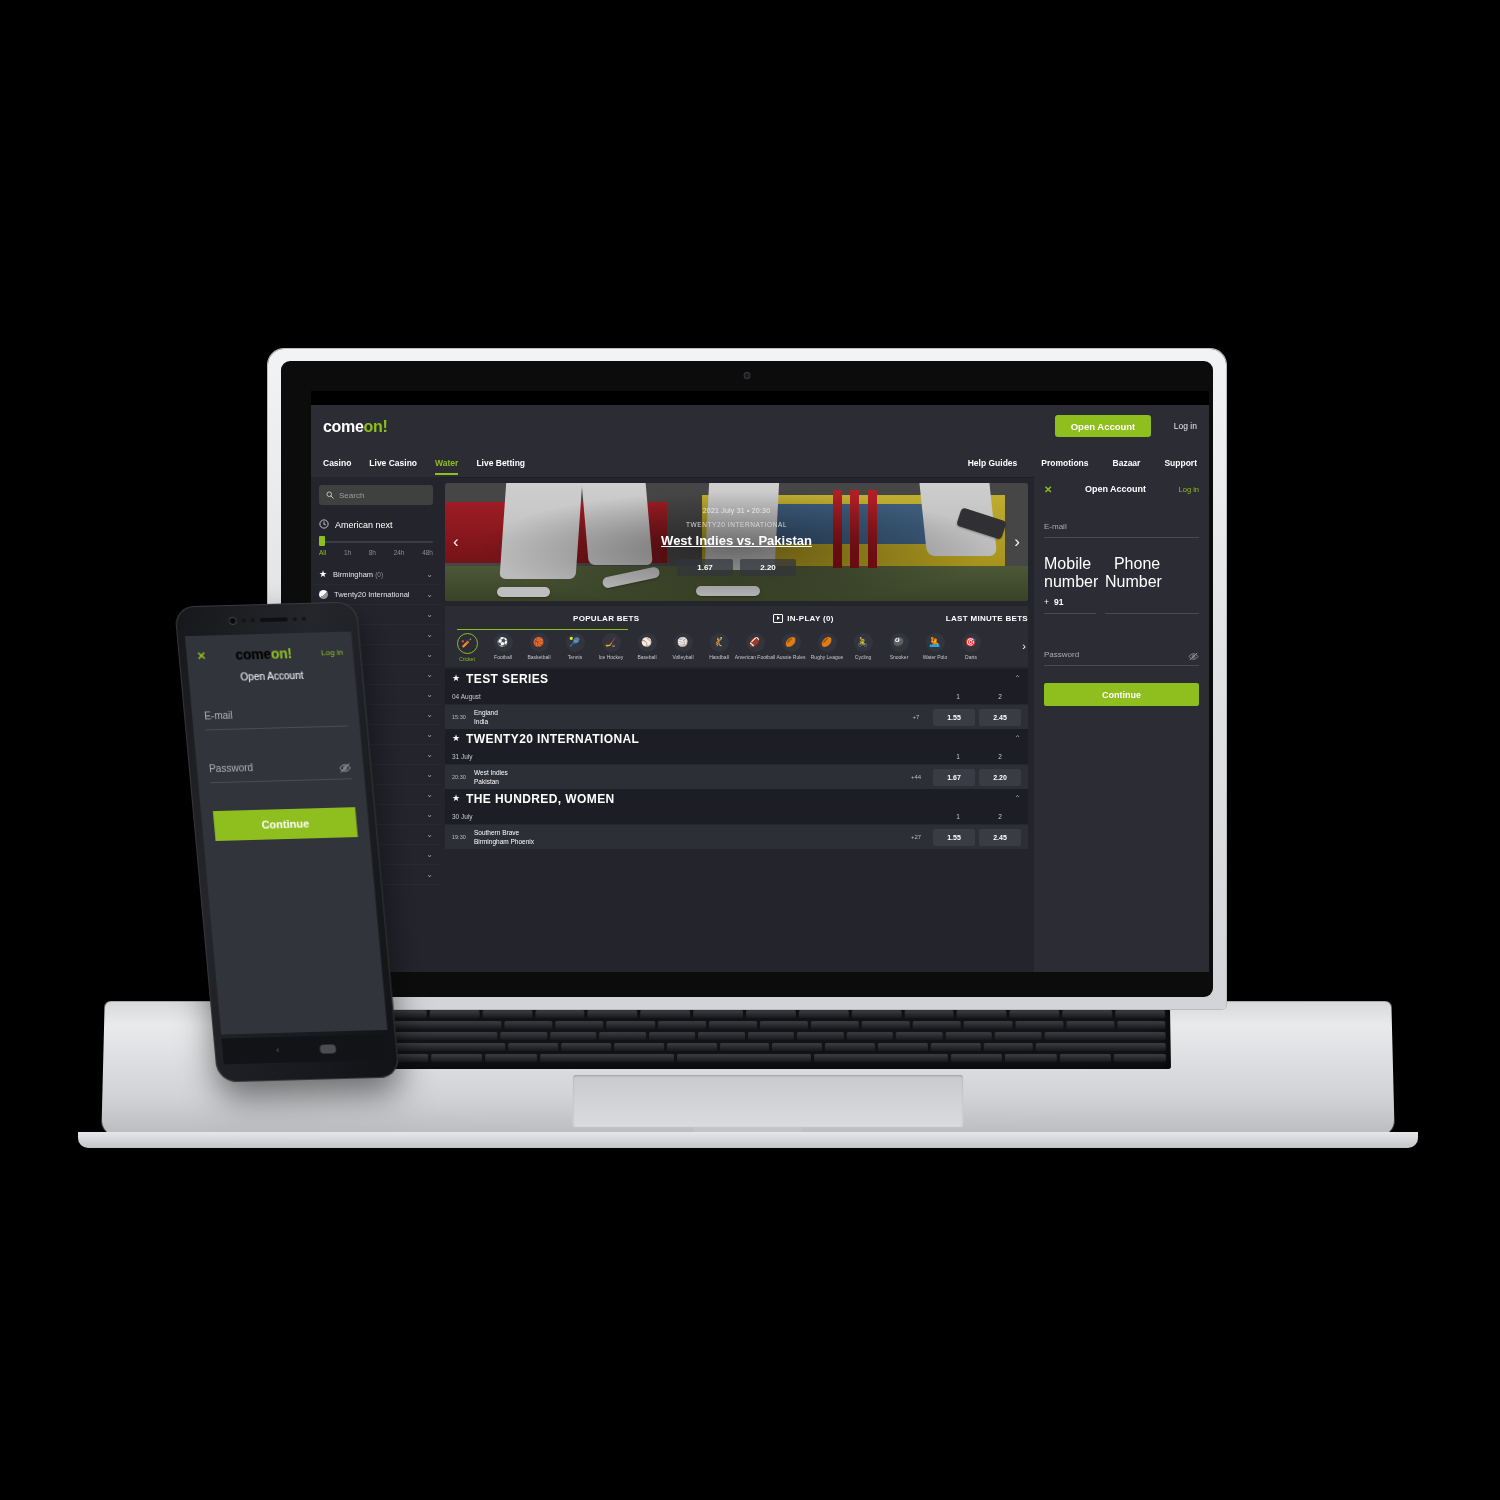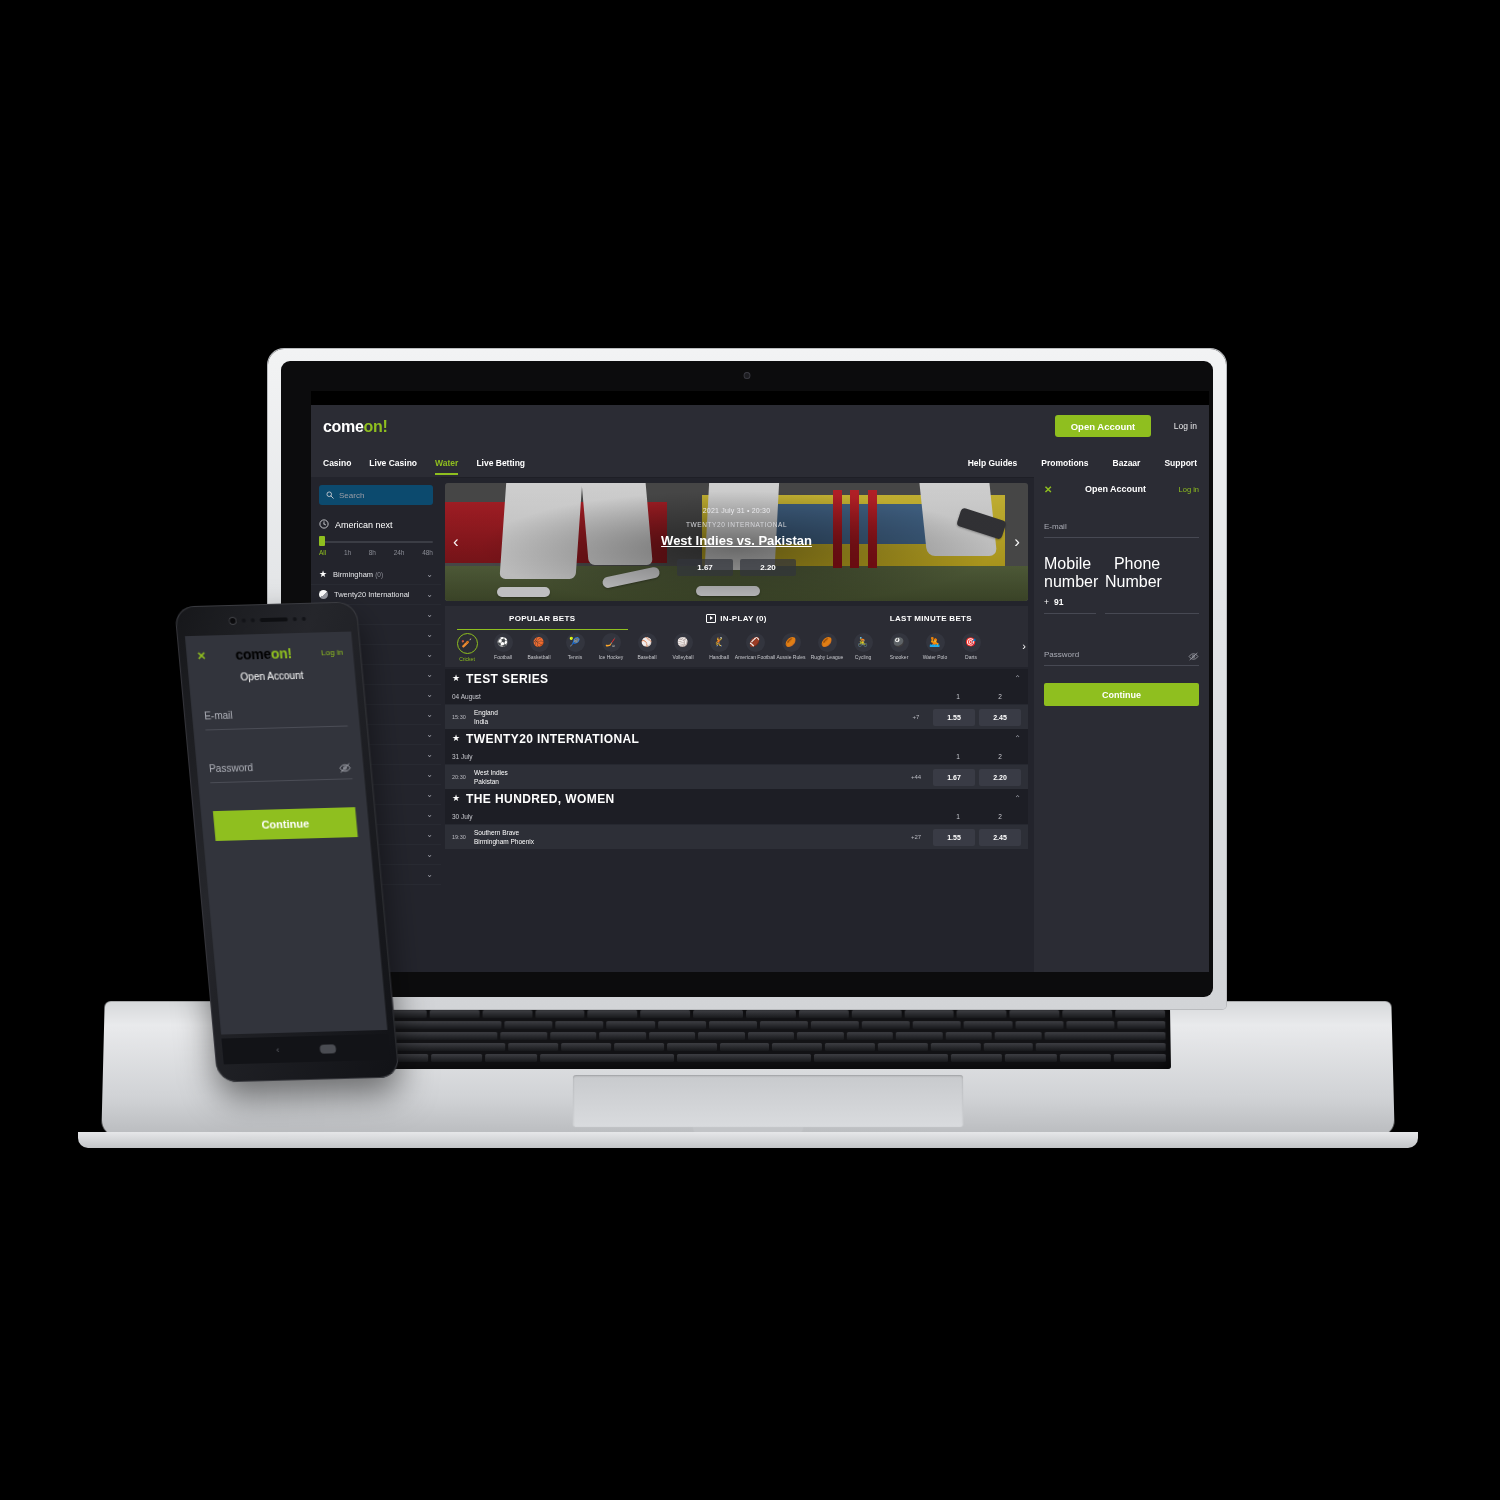--- a/index.html
+++ b/index.html
@@ -90,21 +90,21 @@
   .nav-item.active{color:#8fbf1f;}
   .nav-item.active:after{
     content:"";position:absolute;left:0;right:0;bottom:-7px;height:2px;background:#8fbf1f;
   }
 
   .content{position:absolute;left:0;top:86px;right:0;bottom:0;display:flex;}
 
   
   .sidebar{width:130px;flex:0 0 130px;background:#23242c;padding:8px 0 0 0;position:relative;}
   .search-box{
-    margin:0 8px;height:20px;background:#0c4a6e;border-radius:3px;
+    margin:0 8px;height:20px;background:#404040;border-radius:3px;
     display:flex;align-items:center;gap:5px;padding:0 7px;cursor:text;
   }
   .search-ic{flex:0 0 auto;display:flex;}
   .search-ph{font-size:8px;color:#9b9da6;}
   .upcoming{margin:14px 8px 0;display:flex;align-items:center;gap:6px;}
   .upcoming span{font-size:9px;color:#fff;}
   .slider-wrap{margin:9px 8px 0;position:relative;height:4px;}
   .slider-track{position:absolute;left:0;right:0;top:1px;height:2px;background:#3b3d45;border-radius:2px;}
   .slider-knob{position:absolute;left:0;top:-4px;width:6px;height:10px;background:#8fbf1f;border-radius:1px;}
   .slider-labels{display:flex;justify-content:space-between;margin:5px 8px 0;}
@@ -154,21 +154,21 @@
   .b-comp{font-size:6.5px;color:#d6d7db;margin-top:7px;letter-spacing:.6px;}
   .b-title{font-size:13px;font-weight:bold;color:#fff;margin-top:5px;text-decoration:underline;}
   .b-odds{display:flex;gap:7px;justify-content:center;margin-top:11px;}
   .b-odd{width:56px;height:17px;background:rgba(50,52,60,.72);border-radius:2px;
          display:flex;align-items:center;justify-content:center;font-size:8px;font-weight:bold;cursor:pointer;}
   .b-arrow{position:absolute;top:50%;transform:translateY(-50%);color:#fff;font-size:17px;cursor:pointer;opacity:.95;}
   .b-arrow.l{left:8px;}
   .b-arrow.r{right:8px;}
 
   .tabs{display:flex;background:#2b2c34;margin-top:5px;height:24px;}
-  .tab{flex:1;display:flex;align-items:center;justify-content:center;gap:4px;
+  .tab{flex:1;display:flex;align-items:center;justify-content:flex-end;gap:4px;
        font-size:8px;font-weight:bold;color:#fff;cursor:pointer;position:relative;letter-spacing:.3px;}
   .tab.active:after{content:"";position:absolute;left:6%;right:6%;bottom:0;height:1.5px;background:#8fbf1f;}
   .play-ic{width:8px;height:7px;border:1px solid #fff;border-radius:1px;display:flex;align-items:center;justify-content:center;}
   .play-ic i{width:0;height:0;border-left:3px solid #fff;border-top:2px solid transparent;border-bottom:2px solid transparent;}
 
   .sports{display:flex;align-items:flex-start;background:#2b2c34;height:34px;padding:3px 0 0 4px;position:relative;overflow:hidden;}
   .sp-item{flex:0 0 auto;width:36px;display:flex;flex-direction:column;align-items:center;gap:2px;cursor:pointer;}
   .sp-ic{width:19px;height:19px;border-radius:50%;background:#33353e;display:flex;align-items:center;justify-content:center;}
   .sp-ic.sel{border:1px solid #8fbf1f;background:#2b2c34;}
   .sp-lbl{font-size:5px;color:#c6c7cc;white-space:nowrap;}

